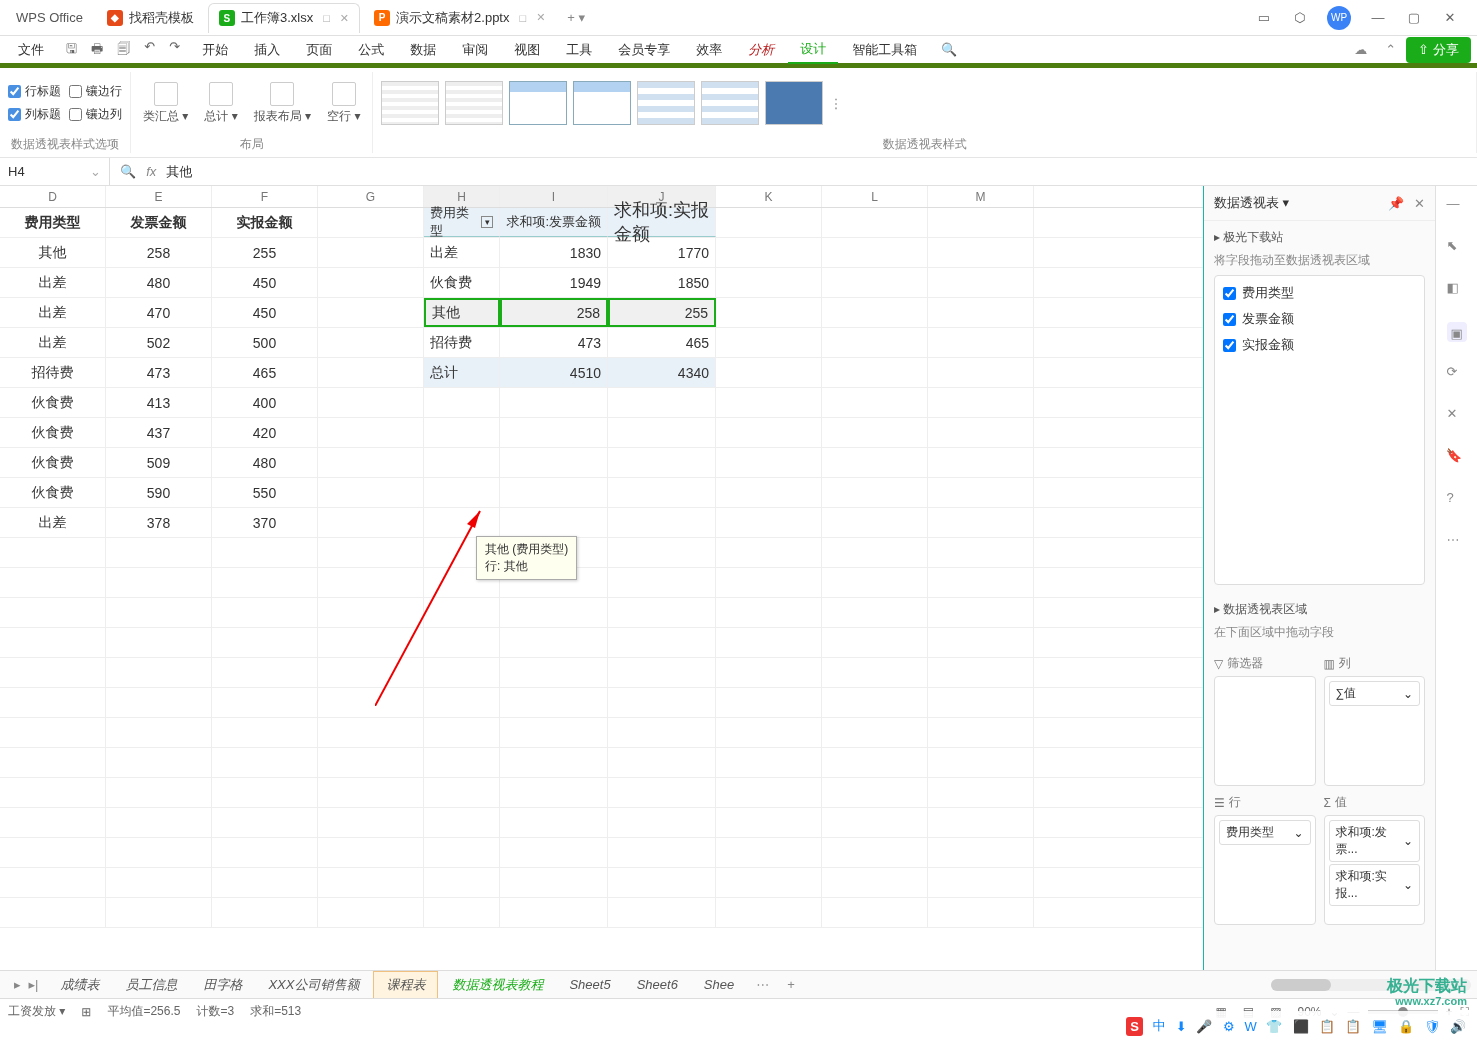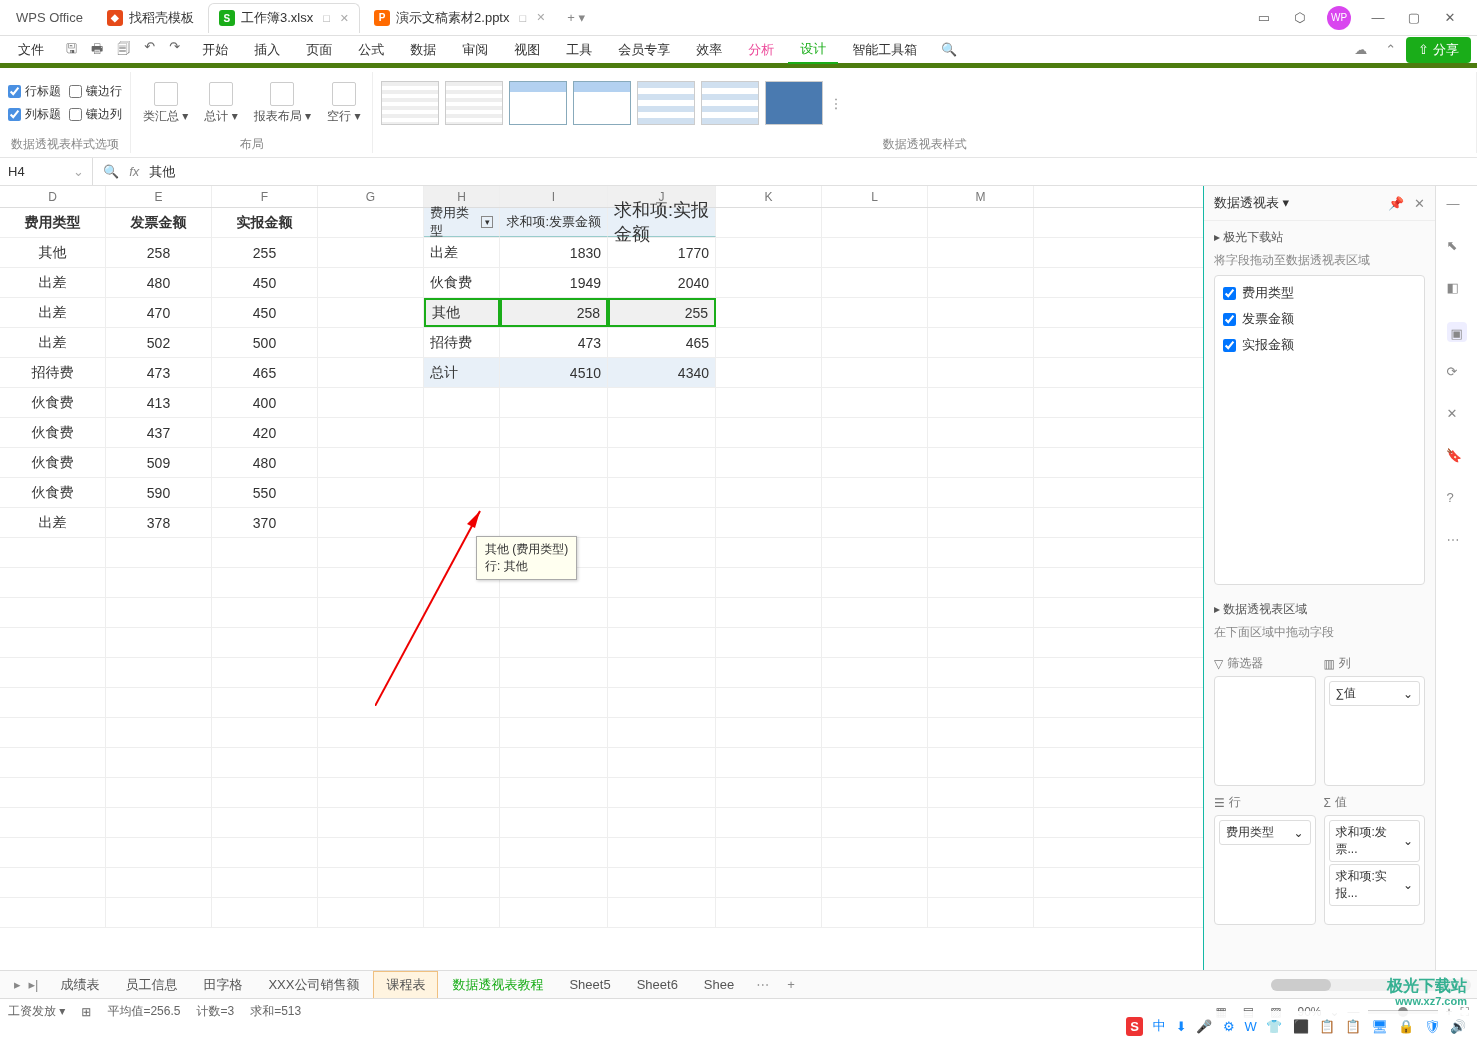--- a/index.html
+++ b/index.html
@@ -11,27 +11,27 @@
 .tab { display: flex; align-items: center; height: 30px; padding: 0 10px; margin: 0 2px; border-radius: 6px 6px 0 0; font-size: 13px; gap: 6px; }
 .tab.active { background: #fff; border: 1px solid #ddd; border-bottom: none; }
 .tab-icon { width: 16px; height: 16px; border-radius: 3px; display: flex; align-items: center; justify-content: center; font-size: 10px; color: #fff; font-weight: bold; }
 .tab-icon.green { background: #1aad19; }
 .tab-icon.orange { background: #ff6a00; }
 .tab-icon.red { background: #e64a19; }
 .tab .dim { color: #aaa; font-size: 11px; margin-left: 4px; }
 .titlecenter { flex: 1; }
 .winbtns { display: flex; align-items: center; gap: 18px; padding-right: 14px; }
 .winbtn { width: 18px; height: 18px; display: flex; align-items: center; justify-content: center; color: #666; }
-.avatar { width: 24px; height: 24px; border-radius: 50%; background: #d946ef; color: #fff; font-size: 10px; display: flex; align-items: center; justify-content: center; }
+.avatar { width: 24px; height: 24px; border-radius: 50%; background: #3b82f6; color: #fff; font-size: 10px; display: flex; align-items: center; justify-content: center; }
 
 
 .menubar { height: 32px; display: flex; align-items: center; padding: 0 6px; border-bottom: 5px solid #4d7c0f; gap: 2px; }
 .menuitem { padding: 4px 12px; font-size: 13px; color: #333; }
 .menuitem.active { color: #1aad19; border-bottom: 2px solid #1aad19; }
-.menuitem.analyze { color: #ec4899; }
+.menuitem.analyze { color: #b91c1c; font-style: italic; }
 .file-icons { display: flex; gap: 14px; padding: 0 8px; color: #666; }
 .menuspacer { flex: 1; }
 .share-btn { background: #1aad19; color: #fff; padding: 4px 12px; border-radius: 4px; font-size: 13px; display: flex; align-items: center; gap: 4px; }
 
 
 .ribbon { height: 90px; display: flex; border-bottom: 1px solid #e5e5e5; padding: 4px 0; }
 .ribbon-group { display: flex; flex-direction: column; padding: 0 8px; border-right: 1px solid #eee; }
 .ribbon-group-body { flex: 1; display: flex; align-items: center; gap: 8px; }
 .ribbon-group-label { text-align: center; font-size: 12px; color: #888; padding-top: 2px; }
 .rbtn { display: flex; flex-direction: column; align-items: center; gap: 2px; font-size: 12px; color: #555; padding: 2px 4px; }
@@ -39,21 +39,21 @@
 .checkrow { display: flex; flex-direction: column; gap: 6px; font-size: 12px; }
 .checkitem { display: flex; align-items: center; gap: 4px; }
 .checkitem input { accent-color: #4a90e2; }
 .style-thumb { width: 58px; height: 44px; border: 1px solid #ccc; background: repeating-linear-gradient(to bottom, #eee 0 4px, #fff 4px 8px); }
 .style-thumb.blue { background: linear-gradient(#b3d1f0 0 10px, #fff 10px 100%), repeating-linear-gradient(to bottom, #eef 0 4px, #fff 4px 8px); border-color: #8ab; }
 .style-thumb.striped { background: repeating-linear-gradient(to bottom, #d0e0f0 0 6px, #fff 6px 12px); }
 .style-thumb.solid { background: #4a7ab0; }
 
 
 .formulabar { height: 28px; display: flex; align-items: center; border-bottom: 1px solid #e0e0e0; font-size: 13px; }
-.namebox { width: 93px; padding: 0 8px; border-right: 1px solid #ddd; height: 100%; display: flex; align-items: center; justify-content: space-between; }
+.namebox { width: 110px; padding: 0 8px; border-right: 1px solid #ddd; height: 100%; display: flex; align-items: center; justify-content: space-between; }
 .fx-area { display: flex; align-items: center; gap: 10px; padding: 0 10px; flex: 1; }
 .fx-label { font-style: italic; color: #888; }
 
 
 .main { display: flex; height: 784px; }
 .sheet-area { flex: 1; position: relative; overflow: hidden; }
 .grid { position: relative; }
 .col-headers { display: flex; height: 22px; background: #fff; border-bottom: 1px solid #ddd; }
 .colh { border-right: 1px solid #eee; text-align: center; font-size: 12px; color: #777; line-height: 22px; }
 .colh.D { width: 106px; } .colh.E { width: 106px; } .colh.F { width: 106px; } .colh.G { width: 106px; }
@@ -85,21 +85,21 @@
 .arealabel { font-size: 12px; color: #777; display: flex; align-items: center; gap: 4px; margin-bottom: 4px; }
 .areacontent { border: 1px solid #ddd; background: #fff; border-radius: 4px; min-height: 52px; padding: 2px; font-size: 12px; }
 .dropitem { background: #fff; border: 1px solid #ddd; border-radius: 3px; padding: 3px 6px; margin: 2px; display: flex; justify-content: space-between; align-items: center; font-size: 12px; }
 
 
 .right-icons { width: 42px; border-left: 1px solid #e0e0e0; display: flex; flex-direction: column; align-items: center; padding-top: 10px; gap: 22px; color: #888; }
 .right-icons .ic { width: 20px; height: 20px; }
 
 
 .sheet-tabs { height: 28px; display: flex; align-items: center; border-top: 1px solid #ddd; font-size: 13px; padding: 0 6px; background: #fafafa; gap: 2px; position: relative; }
-.stab { padding: 4px 12px; color: #555; }
+.stab { padding: 4px 12px; color: #555; font-style: italic; }
 .stab.green { color: #1aad19; }
 .stab.active { background: #fff4e0; border: 1px solid #f0c080; border-bottom: none; }
 .stab-nav { display: flex; gap: 8px; color: #888; padding: 0 8px; }
 
 
 .statusbar { height: 26px; display: flex; align-items: center; border-top: 1px solid #ddd; font-size: 12px; color: #666; padding: 0 8px; gap: 16px; background: #fff; }
 .statusbar .spacer { flex: 1; }
 .zoom { display: flex; align-items: center; gap: 8px; }
 
 
@@ -288,21 +288,21 @@
             <div class="cell L"></div>
             <div class="cell M"></div>
           </div>
           <div class="row">
             <div class="cell D">出差</div>
             <div class="cell E">480</div>
             <div class="cell F">450</div>
             <div class="cell G"></div>
             <div class="cell H">伙食费</div>
             <div class="cell I">1949</div>
-            <div class="cell J">2040</div>
+            <div class="cell J">1850</div>
             <div class="cell K"></div>
             <div class="cell L"></div>
             <div class="cell M"></div>
           </div>
           <div class="row">
             <div class="cell D">出差</div>
             <div class="cell E">470</div>
             <div class="cell F">450</div>
             <div class="cell G"></div>
             <div class="cell H pivot-sel">其他</div>

